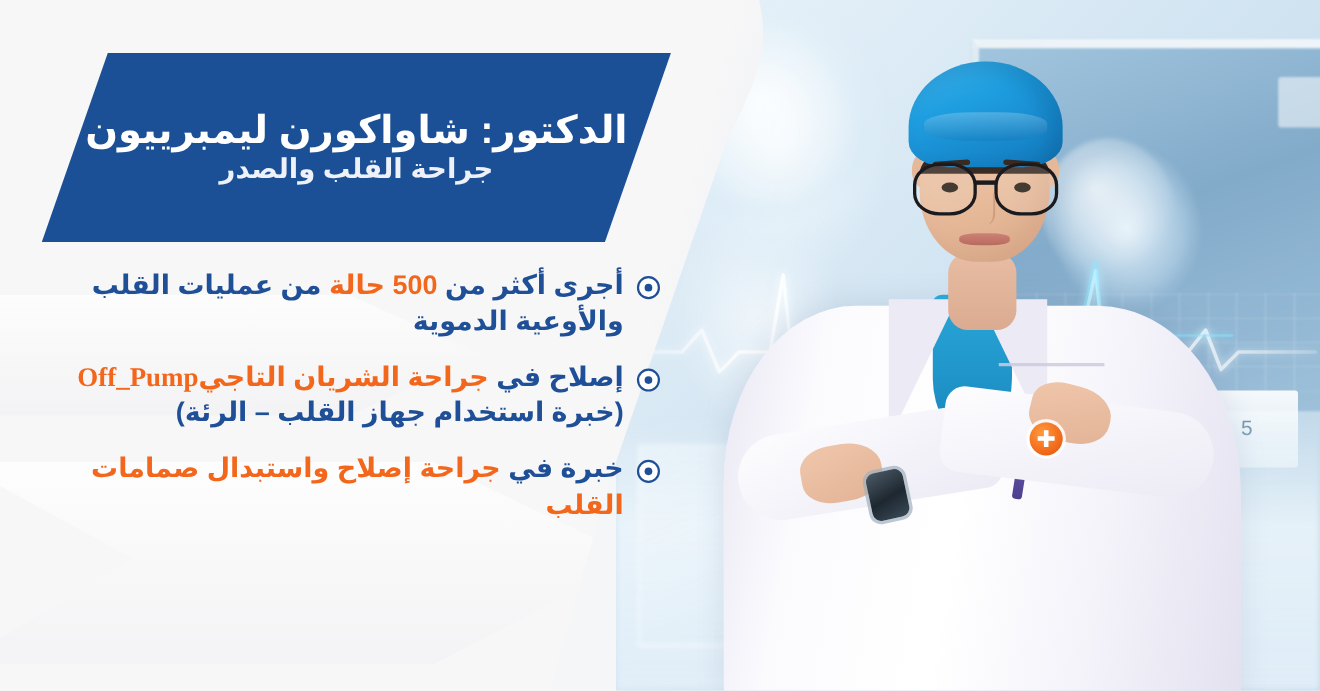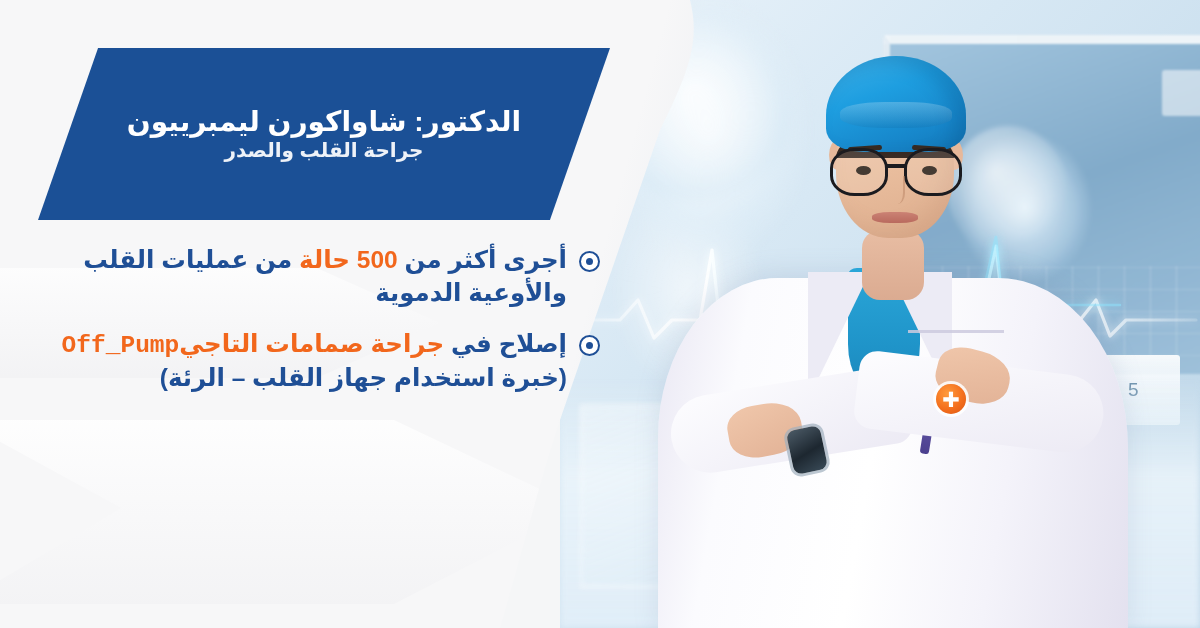--- a/index.html
+++ b/index.html
@@ -224,25 +224,25 @@
 
   
   .title-box{
     position:absolute;left:38px;top:48px;width:572px;height:172px;
     background:#1b5096;
     clip-path:polygon(10.5% 0,100% 0,89.5% 100%,0 100%);
     display:flex;flex-direction:column;align-items:center;justify-content:center;
     gap:2px;
   }
   .title-line1{
-    color:#ffffff;font-size:28px;font-weight:bold;line-height:1.12;
+    color:#ffffff;font-size:35px;font-weight:bold;line-height:1.12;
     letter-spacing:0;white-space:nowrap;
   }
   .title-line2{
-    color:#eef2f8;font-size:20px;font-weight:bold;line-height:1.15;white-space:nowrap;
+    color:#eef2f8;font-size:25px;font-weight:bold;line-height:1.15;white-space:nowrap;
   }
 
   
   .bullets{
     position:absolute;right:600px;top:244px;width:0;
   }
   .bullet-list{
     position:absolute;top:0;right:0;width:560px;
     display:flex;flex-direction:column;gap:18px;align-items:center;
   }
@@ -256,21 +256,21 @@
     display:flex;align-items:center;justify-content:center;
   }
   .bullet-marker i{
     width:7px;height:7px;border-radius:50%;background:#1f4f96;display:block;
   }
   .bullet-text{
     flex:1 1 auto;text-align:right;font-size:24.5px;font-weight:bold;
     line-height:1.34;color:#1f4f96;
   }
   .hl{color:#f2671c;}
-  .latin{font-family:Liberation Mono, monospace;direction:ltr;unicode-bidi:isolate;}
+  .latin{font-family:Liberation Serif, serif;direction:ltr;unicode-bidi:isolate;}
 </style>
 </head>
 <body>
 
 <div class="banner">
 
   <div class="photo-area">
 
     <div class="bg-surgeon"></div>
 
@@ -363,20 +363,26 @@
         <span class="bullet-marker">
             <i></i>
           </span>
         <span class="bullet-text"><span>أجرى أكثر من </span><span class="hl">500 حالة</span><span> من عمليات القلب والأوعية الدموية</span></span>
       </div>
 
       <div class="bullet">
         <span class="bullet-marker">
             <i></i>
           </span>
-        <span class="bullet-text"><span>إصلاح في </span><span class="hl">جراحة صمامات التاجي</span><span class="hl latin"> Off_Pump</span><span> (خبرة استخدام جهاز القلب – الرئة)</span></span>
-      </div>
-
+        <span class="bullet-text"><span>إصلاح في </span><span class="hl">جراحة الشريان التاجي</span><span class="hl latin"> Off_Pump</span><span> (خبرة استخدام جهاز القلب – الرئة)</span></span>
+      </div>
+
+      <div class="bullet">
+        <span class="bullet-marker">
+            <i></i>
+          </span>
+        <span class="bullet-text"><span>خبرة في </span><span class="hl">جراحة إصلاح واستبدال صمامات القلب</span></span>
+      </div>
 
     </div>
   </div>
 
 </div>
 
 </body></html>

